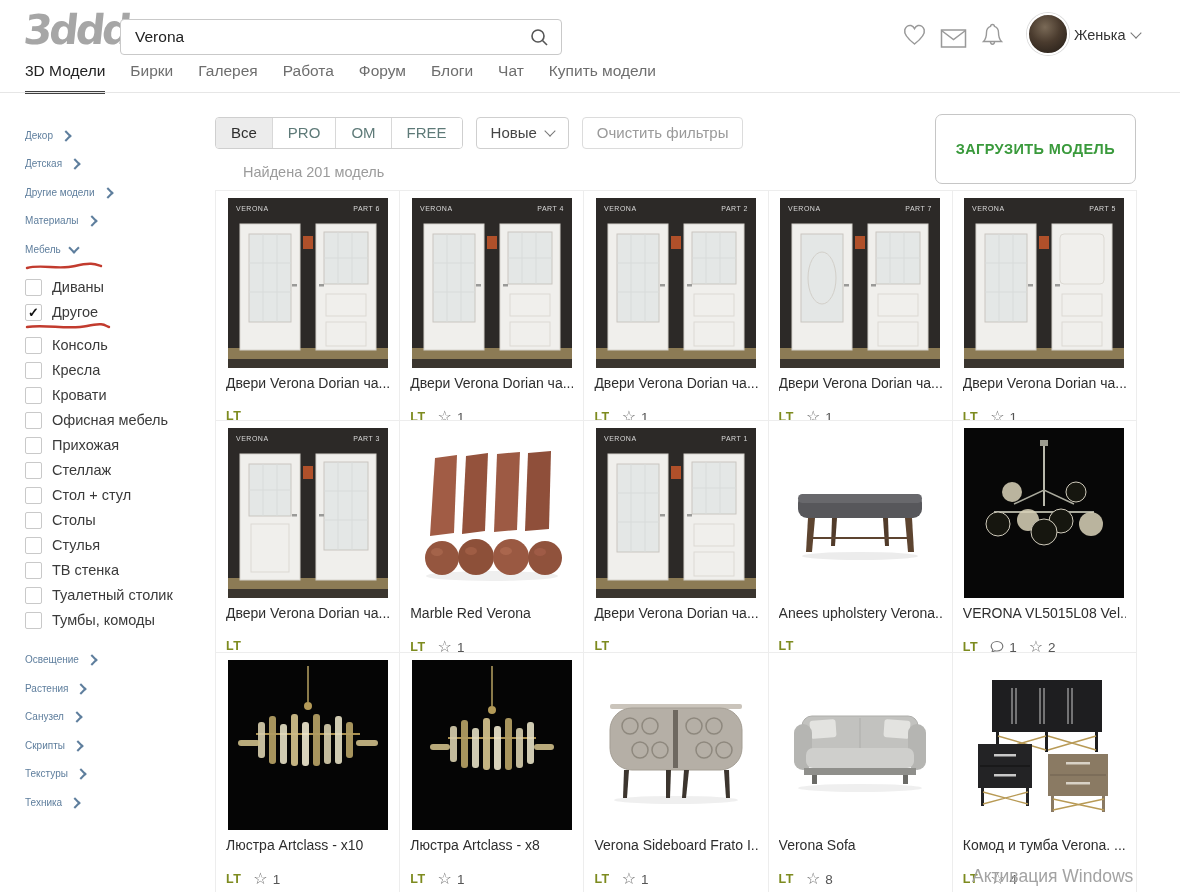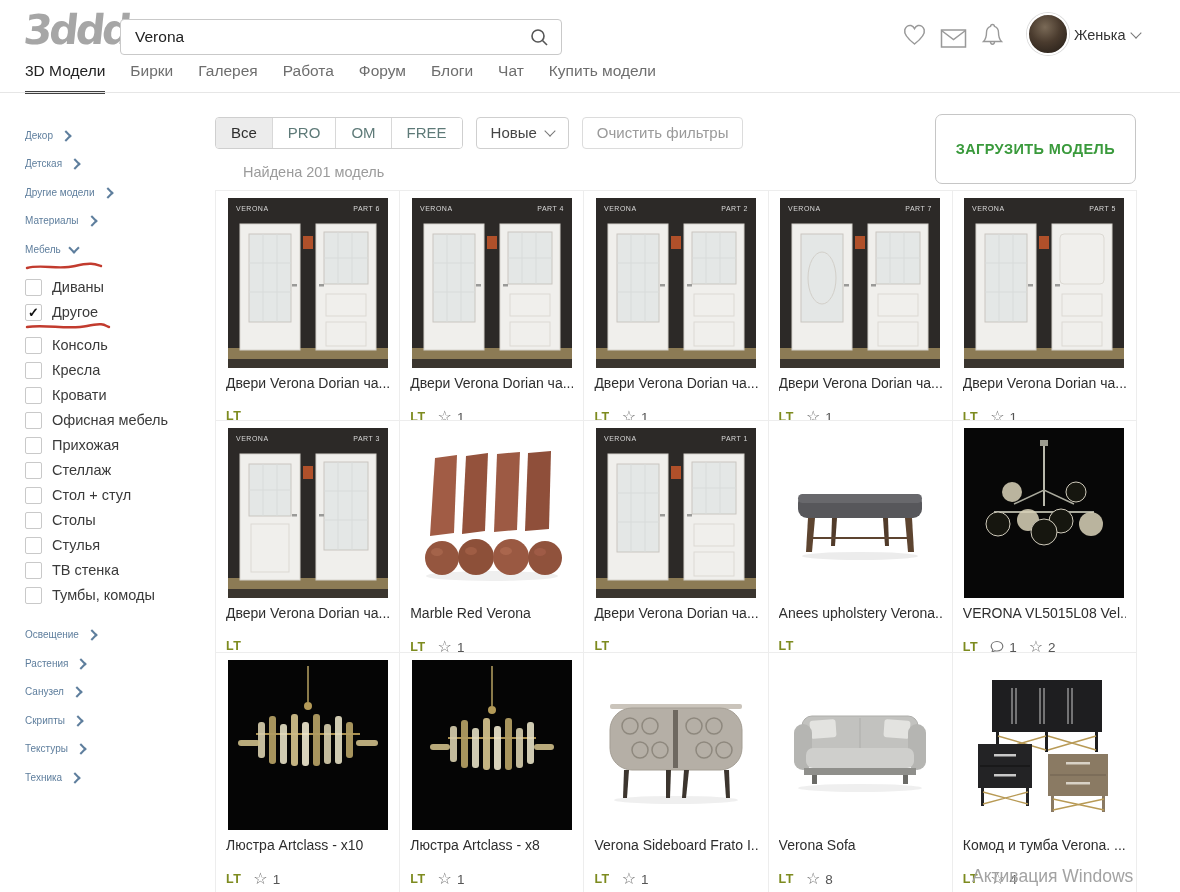--- a/index.html
+++ b/index.html
@@ -186,20 +186,24 @@
         <span class="cb"></span>
         <span>Столы</span>
       </div>
     <div class="cbi">
         <span class="cb"></span>
         <span>Стулья</span>
       </div>
     <div class="cbi">
         <span class="cb"></span>
         <span>ТВ стенка</span>
+      </div>
+    <div class="cbi">
+        <span class="cb"></span>
+        <span>Туалетный столик</span>
       </div>
     <div class="cbi">
         <span class="cb"></span>
         <span>Тумбы, комоды</span>
       </div>
   </div>
 
   <div class="botcats">
     <div class="cat">
         <span>Освещение</span>

